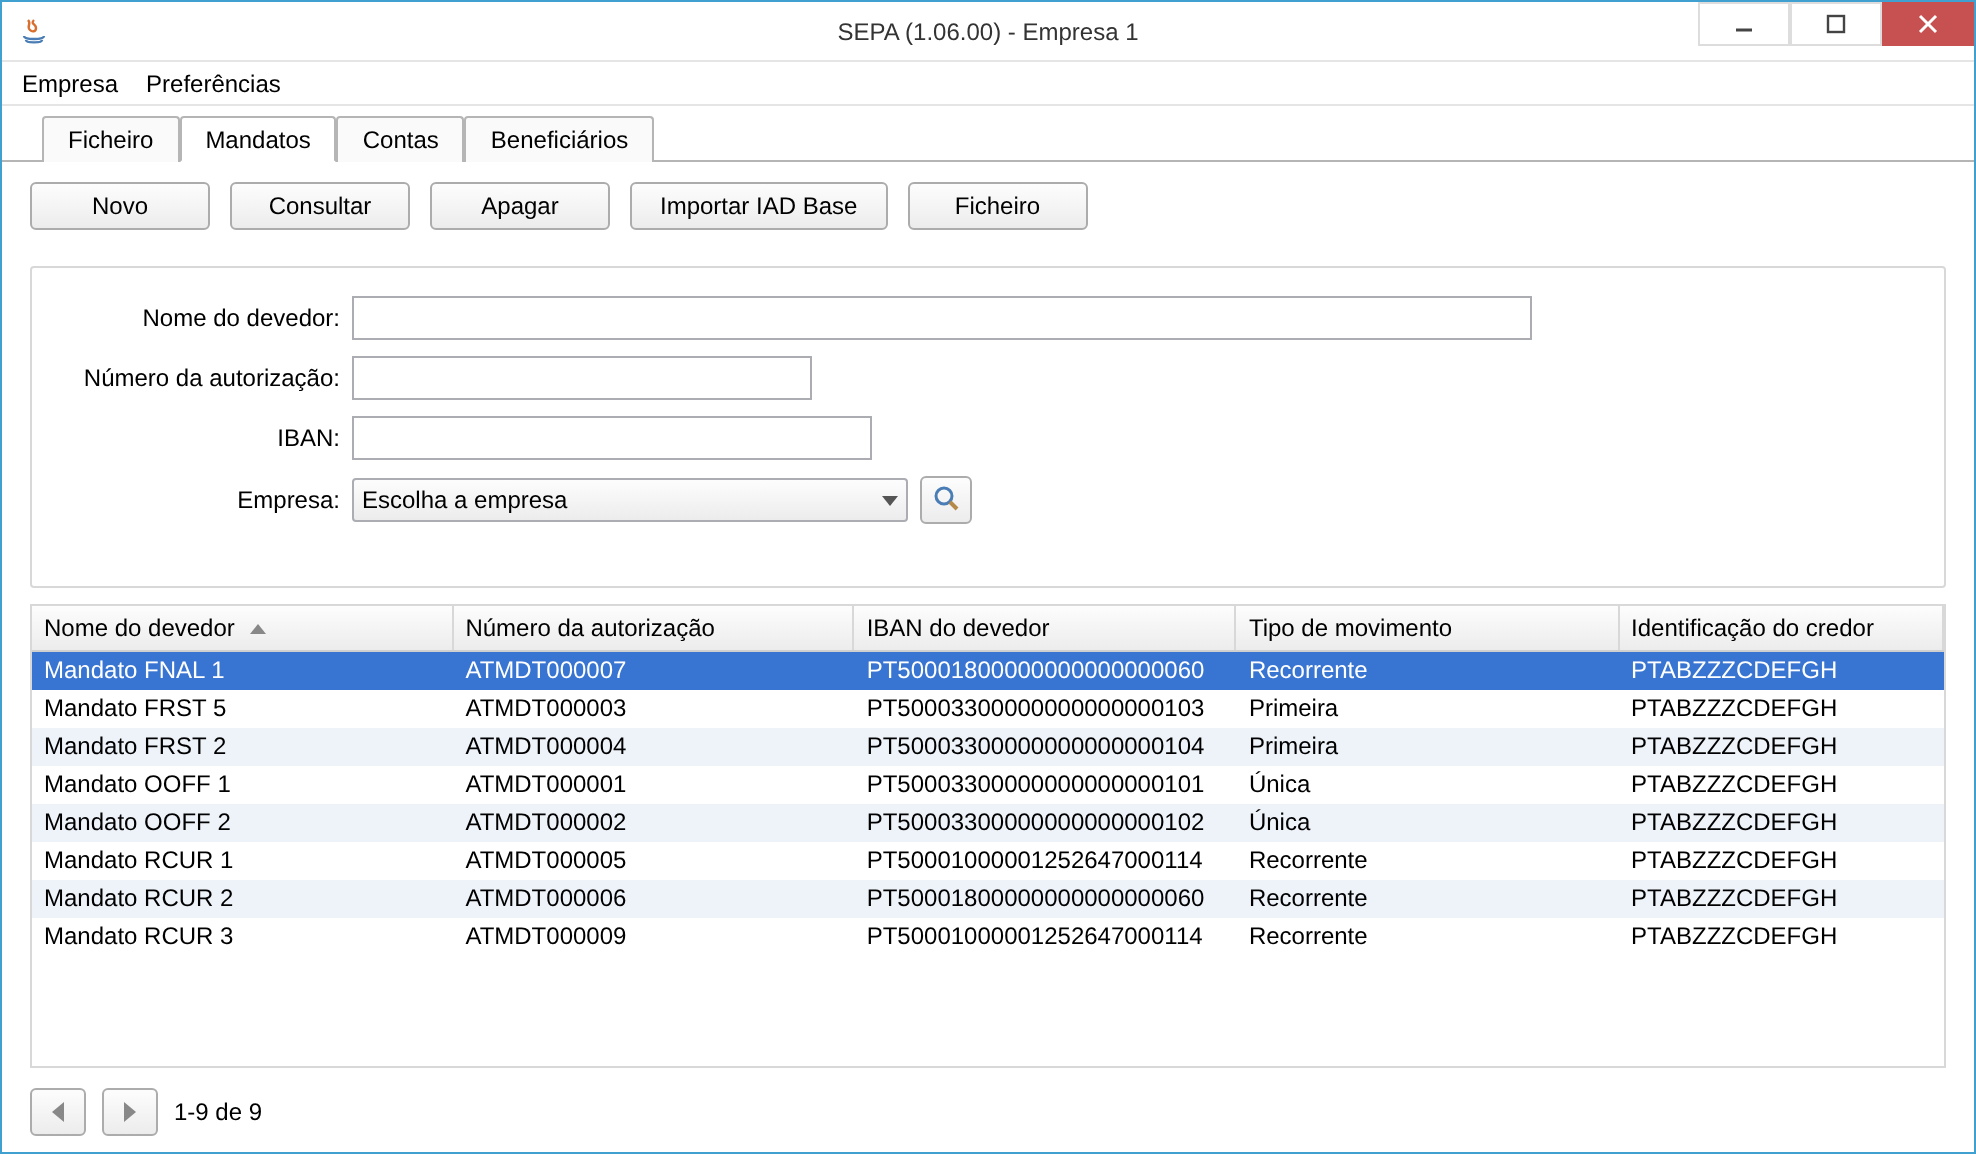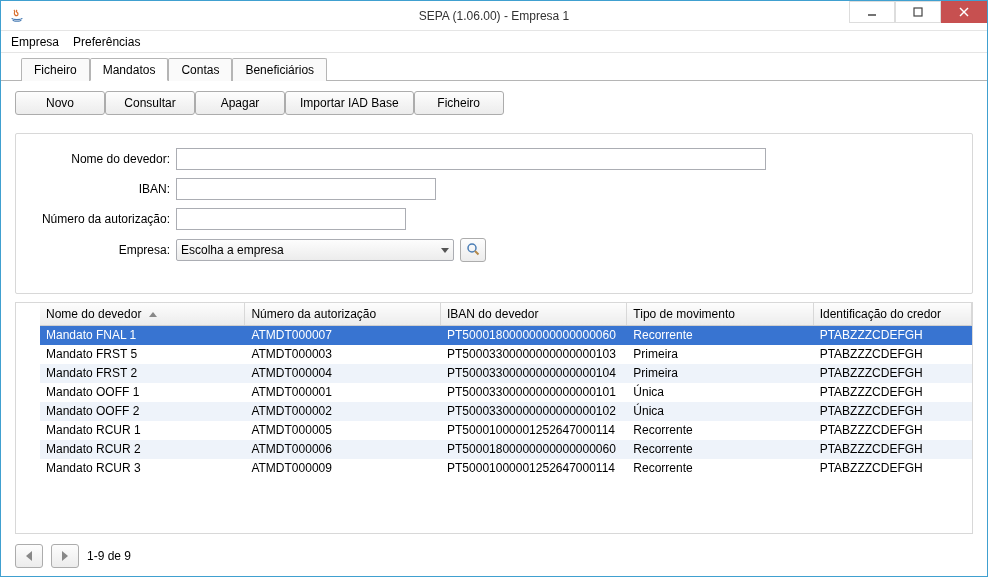--- a/index.html
+++ b/index.html
@@ -87,20 +87,21 @@
     border-bottom: 1px solid #fff;
     z-index: 2;
   }
 
   .content {
     padding: 10px 14px;
   }
 
   .toolbar {
     display: flex;
+    gap: 10px;
     margin-bottom: 18px;
   }
   .btn {
     min-width: 90px;
     height: 24px;
     padding: 0 14px;
     border: 1px solid #acacac;
     background: linear-gradient(#fdfdfd,#ececec);
     border-radius: 3px;
     cursor: default;
@@ -158,21 +159,20 @@
     border-radius: 3px;
     margin-left: 6px;
     display: inline-flex;
     align-items: center; justify-content: center;
   }
 
   .table-wrap {
     border: 1px solid #d8d8d8;
     height: 232px;
     overflow: hidden;
-    padding-left: 24px;
   }
   table {
     width: 100%;
     border-collapse: collapse;
   }
   thead th {
     background: linear-gradient(#fdfdfd,#ececec);
     border-right: 1px solid #d8d8d8;
     border-bottom: 1px solid #cfcfcf;
     text-align: left;
@@ -279,26 +279,26 @@
     <div class="btn">Importar IAD Base</div>
     <div class="btn">Ficheiro</div>
   </div>
 
   <div class="filter-panel">
     <div class="form-row">
       <label>Nome do devedor:</label>
       <input class="txt long" value="" style="">
     </div>
     <div class="form-row">
+      <label>Número da autorização:</label>
+      <input class="txt med2" value="" style="">
+    </div>
+    <div class="form-row">
       <label>IBAN:</label>
       <input class="txt med" value="" style="">
-    </div>
-    <div class="form-row">
-      <label>Número da autorização:</label>
-      <input class="txt med2" value="" style="">
     </div>
     <div class="form-row" style="margin-bottom:17px">
       <label>Empresa:</label>
       <div class="select">
         <span>Escolha a empresa</span>
         <span class="arrow"></span>
       </div>
       <div class="iconbtn">
         <span>
           <svg width="14" height="14" viewBox="0 0 14 14">

